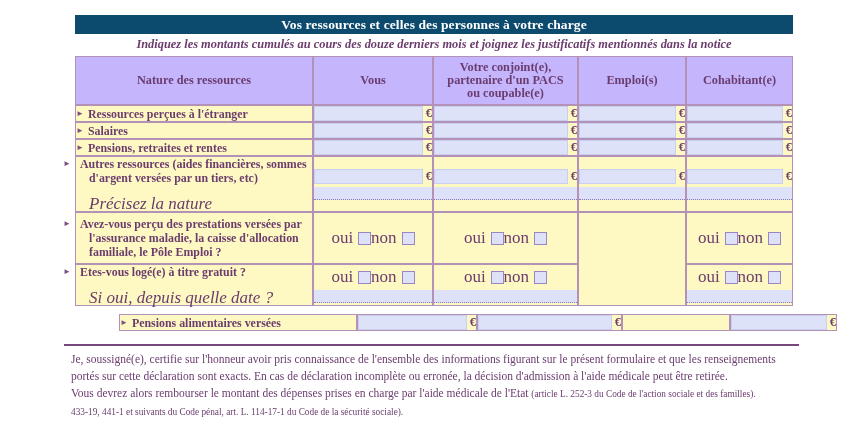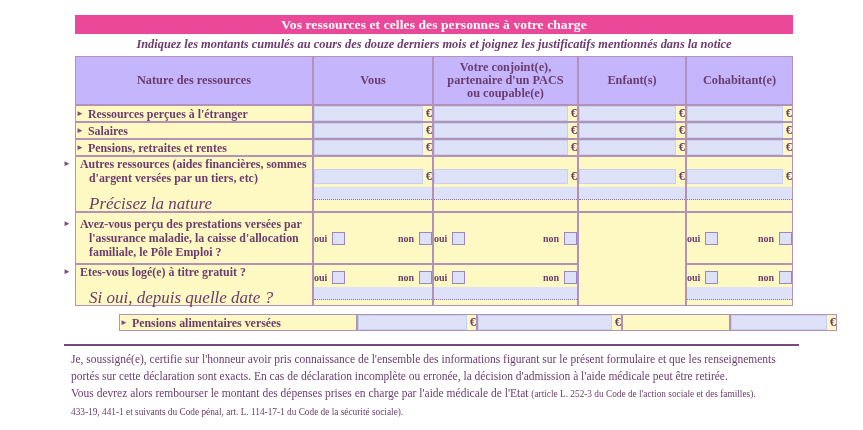--- a/index.html
+++ b/index.html
@@ -20,21 +20,21 @@
     height: 430px;
   }
 
   
   .title-bar {
     position: absolute;
     left: 75px;
     top: 15px;
     width: 718px;
     height: 19px;
-    background: #ec4899;
+    background: #0c4a6e;
     color: #ffffff;
     font-weight: bold;
     font-size: 13.5px;
     line-height: 19px;
     text-align: center;
     letter-spacing: 0.1px;
   }
   .subtitle {
     position: absolute;
     left: 75px;
@@ -127,23 +127,23 @@
     margin-top: 3px;
   }
 
   .cell-yesno {
     padding: 3px 6px 3px 6px;
     vertical-align: bottom;
   }
   .yn-row {
     display: flex;
     align-items: center;
-    justify-content: space-between;
-    font-size: 10px;
-    font-weight: bold;
+    justify-content: center;
+    font-size: 17px;
+    font-weight: normal;
     color: #6b3c6e;
   }
   .yn-item { display: flex; align-items: center; gap: 5px; }
   .chk {
     width: 11px;
     height: 11px;
     background: #dde2f8;
     border: 1px solid #9b85c4;
     display: inline-block;
   }
@@ -191,21 +191,21 @@
     </colgroup>
     <thead>
       <tr>
         <th>Nature des ressources</th>
         <th>Vous</th>
         <th class="th-multi">
           <span>Votre conjoint(e),</span><br>
           <span>partenaire d'un PACS</span><br>
           <span>ou coupable(e)</span>
         </th>
-        <th>Enfant(s)</th>
+        <th>Emploi(s)</th>
         <th>Cohabitant(e)</th>
       </tr>
     </thead>
     <tbody>
 
       <tr>
         <td class="cell-label">
           <span class="marker">►</span><span>Ressources perçues à l'étranger</span>
         </td>
         <td class="cell-money">

